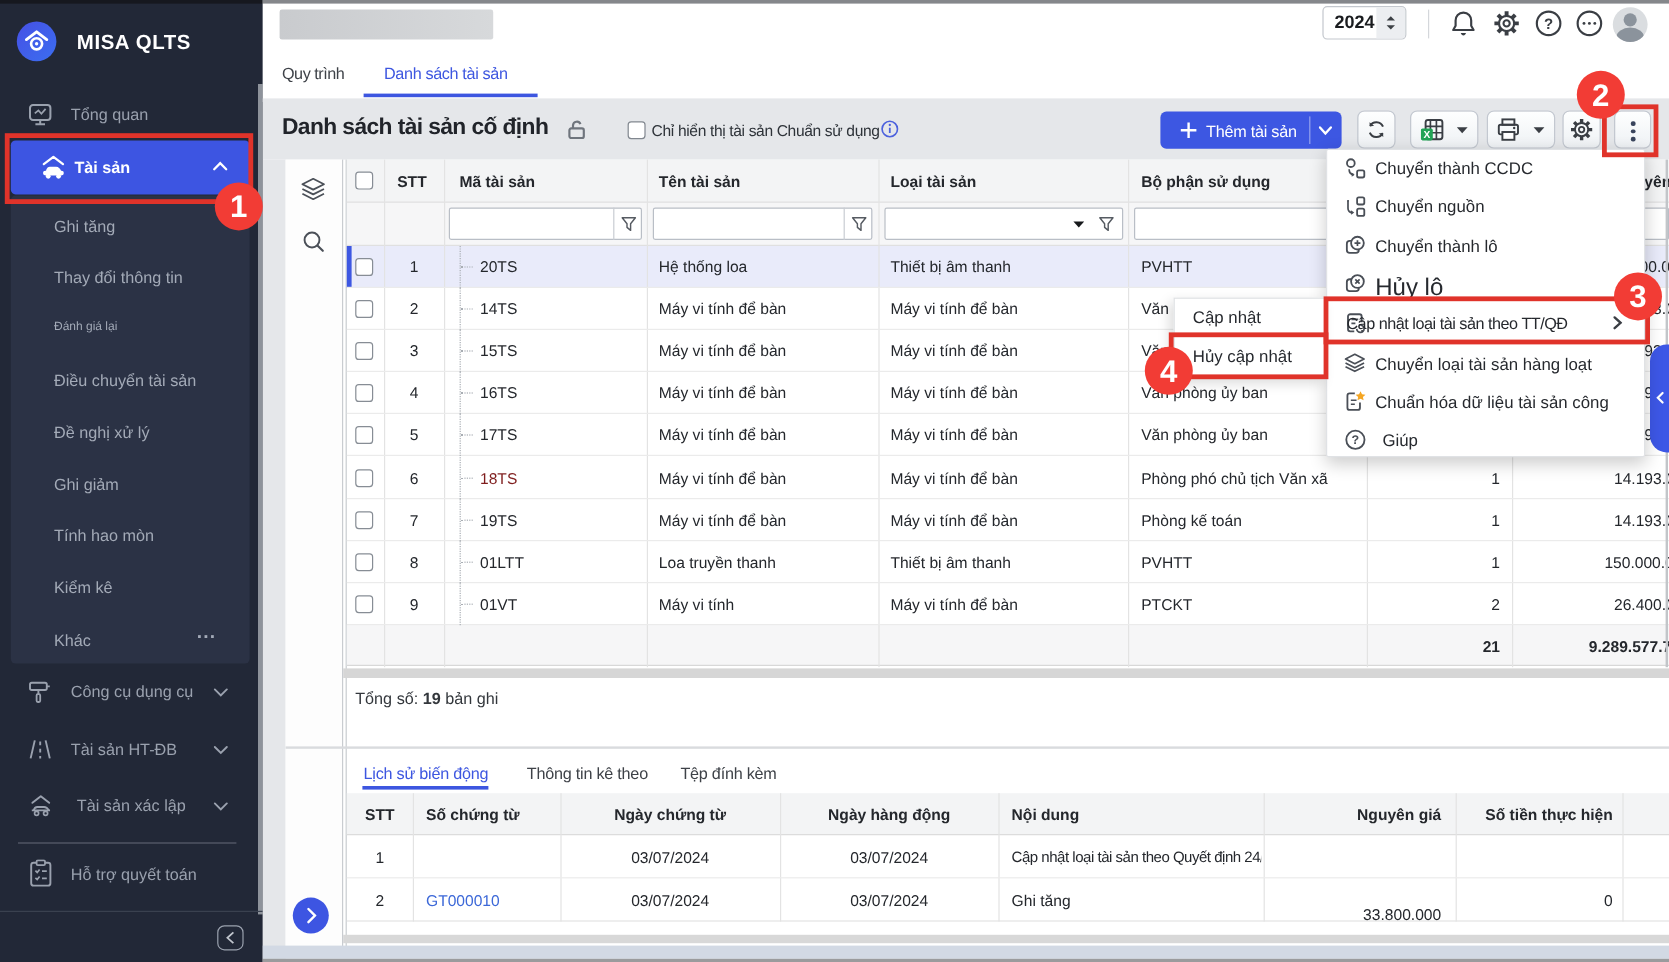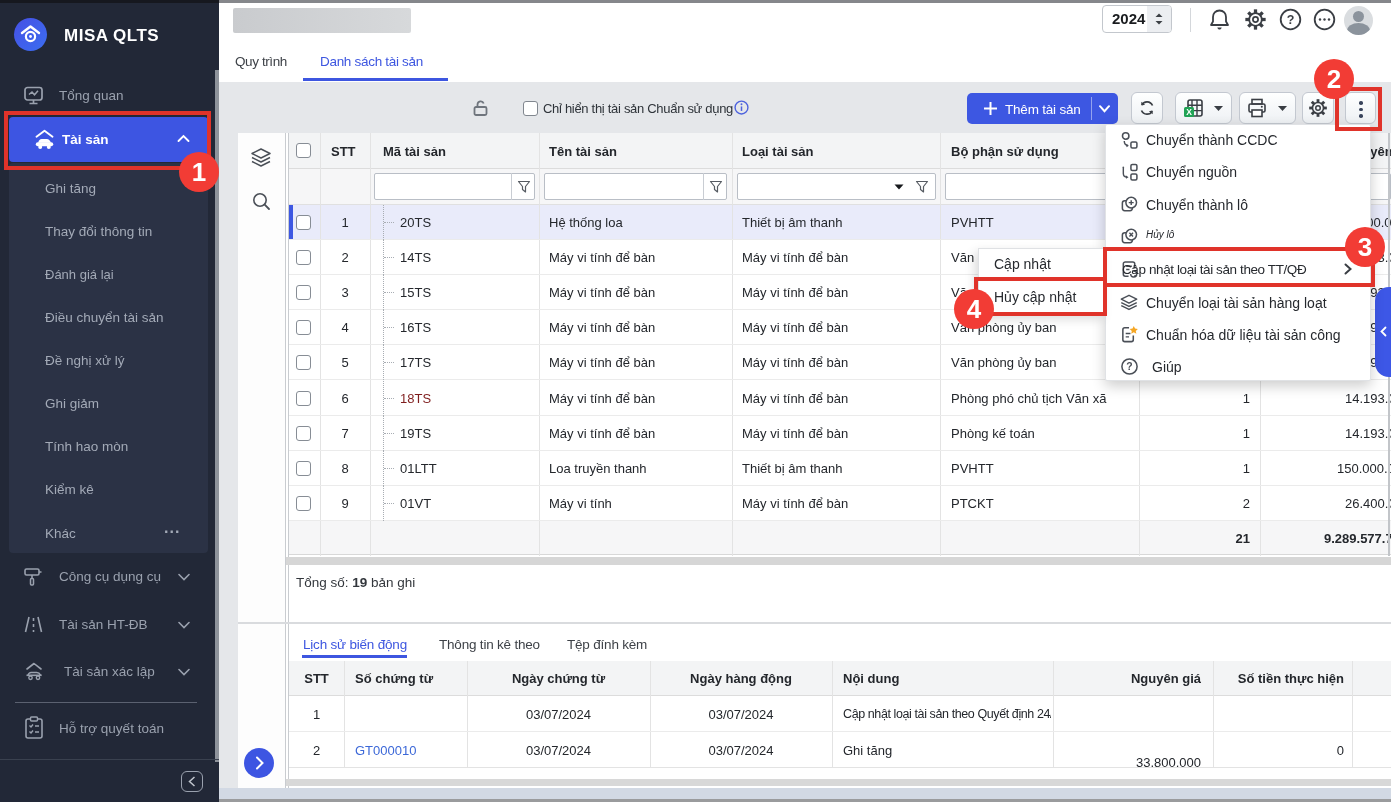--- a/index.html
+++ b/index.html
@@ -43,21 +43,21 @@
 <circle cx="8.2" cy="19.9" r="2" fill="#fff"></circle>
 <circle cx="16.8" cy="19.9" r="2" fill="#fff"></circle>
 </svg>
 <div class="abs txt" style="left:62px;top:132px;font-size:13.5px;font-weight:bold;color:#fff;">Tài sản</div>
 <svg class="abs" style="left:177px;top:134px;" width="13" height="9" viewBox="0 0 13 9">
 <path d="M1.5 7 L6.5 2 L11.5 7" fill="none" stroke="#fff" stroke-width="1.9" stroke-linecap="round"></path>
 </svg>
 
 <div class="abs txt" style="left:45px;top:181px;font-size:13.5px;color:#a3aab7;">Ghi tăng</div>
 <div class="abs txt" style="left:45px;top:224px;font-size:13.5px;color:#a3aab7;">Thay đổi thông tin</div>
-<div class="abs txt" style="left:45px;top:267px;font-size:13px;color:#a3aab7;">Đánh giá lại</div>
+<div class="abs txt" style="left:45px;top:267px;font-size:10px;color:#a3aab7;">Đánh giá lại</div>
 <div class="abs txt" style="left:45px;top:310px;font-size:13.5px;color:#a3aab7;">Điều chuyển tài sản</div>
 <div class="abs txt" style="left:45px;top:353px;font-size:13.5px;color:#a3aab7;">Đề nghị xử lý</div>
 <div class="abs txt" style="left:45px;top:396px;font-size:13.5px;color:#a3aab7;">Ghi giảm</div>
 <div class="abs txt" style="left:45px;top:439px;font-size:13.5px;color:#a3aab7;">Tính hao mòn</div>
 <div class="abs txt" style="left:45px;top:482px;font-size:13.5px;color:#a3aab7;">Kiểm kê</div>
 <div class="abs txt" style="left:45px;top:526px;font-size:13.5px;color:#a3aab7;">Khác</div>
 <div class="abs txt" style="left:164px;top:519px;font-size:16px;font-weight:bold;color:#a3aab7;letter-spacing:1px;">...</div>
 
 <svg class="abs" style="left:24px;top:367px;" width="20" height="20" viewBox="0 0 20 20"></svg>
 <svg class="abs" style="left:23px;top:566px;" width="21" height="21" viewBox="0 0 21 21">
@@ -149,20 +149,21 @@
 <div class="abs" style="left:1344px;top:6px;width:29px;height:29px;border-radius:50%;background:#dadde0;overflow:hidden;">
 <div class="abs" style="left:9px;top:5px;width:11px;height:11px;border-radius:50%;background:#8b939c;"></div>
 <div class="abs" style="left:3px;top:17px;width:23px;height:16px;border-radius:50% 50% 0 0;background:#8b939c;"></div>
 </div>
 
 <div class="abs txt" style="left:235px;top:54px;font-size:13.5px;letter-spacing:-.4px;color:#3e4248;">Quy trình</div>
 <div class="abs txt" style="left:320px;top:54px;font-size:13.5px;letter-spacing:-.3px;color:#3d56e0;">Danh sách tài sản</div>
 <div class="abs" style="left:303px;top:78px;width:145px;height:3px;background:#3d56e0;"></div>
 
 <div class="abs" style="left:219px;top:82px;width:1172px;height:51px;background:#e5e7ea;"></div>
+<div class="abs txt" style="left:235px;top:96px;font-size:19px;font-weight:bold;letter-spacing:-.5px;color:#21242a;">Danh sách tài sản cố định</div>
 <svg class="abs" style="left:472px;top:99px;" width="17" height="18" viewBox="0 0 17 18">
 <rect x="2.5" y="8" width="12" height="8" rx="1.5" fill="none" stroke="#6f757d" stroke-width="1.8"></rect>
 <path d="M5.5 8 L5.5 5.5 a3.2 3.2 0 0 1 6.2-1" fill="none" stroke="#6f757d" stroke-width="1.8"></path>
 </svg>
 <div class="abs" style="left:523px;top:101px;width:15px;height:15px;background:#fff;border:1.5px solid #81878f;border-radius:3px;box-sizing:border-box;"></div>
 <div class="abs txt" style="left:543px;top:101px;font-size:13px;letter-spacing:-.3px;color:#2e3339;">Chỉ hiển thị tài sản Chuẩn sử dụng</div>
 <svg class="abs" style="left:734px;top:100px;" width="15" height="15" viewBox="0 0 14 14">
 <circle cx="7" cy="7" r="6" fill="none" stroke="#4d62dd" stroke-width="1.3"></circle>
 <path d="M7 6 L7 10.2" stroke="#4d62dd" stroke-width="1.4"></path>
       <circle cx="7" cy="3.9" r=".9" fill="#4d62dd"></circle>
@@ -464,21 +465,21 @@
 <rect x="2.5" y="6" width="10.5" height="10.5" rx="2.5" fill="none" stroke="#4a4f57" stroke-width="1.6"></rect>
 <circle cx="11.8" cy="8" r="5.6" fill="#fff" stroke="#4a4f57" stroke-width="1.6"></circle>
 <path d="M11.8 5.4 L11.8 10.6 M9.2 8 L14.4 8" stroke="#4a4f57" stroke-width="1.5"></path>
 </svg>
 <div class="abs txt" style="left:1146px;top:197px;font-size:14px;color:#26292e;">Chuyển thành lô</div>
 <svg class="abs" style="left:1120px;top:227px;" width="19" height="19" viewBox="0 0 20 20">
 <rect x="2.5" y="6" width="10.5" height="10.5" rx="2.5" fill="none" stroke="#4a4f57" stroke-width="1.6"></rect>
 <circle cx="11.8" cy="8" r="5.6" fill="#fff" stroke="#4a4f57" stroke-width="1.6"></circle>
 <path d="M9.9 6.1 L13.7 9.9 M13.7 6.1 L9.9 9.9" stroke="#4a4f57" stroke-width="1.5"></path>
 </svg>
-<div class="abs txt" style="left:1146px;top:229px;font-size:10px;color:#26292e;font-style:italic;">Hủy lô</div>
+<div class="abs txt" style="left:1146px;top:229px;font-size:20px;color:#26292e;">Hủy lô</div>
 <svg class="abs" style="left:1120px;top:260px;" width="19" height="19" viewBox="0 0 20 20">
 <path d="M15.5 9 L15.5 4 a2 2 0 0 0 -2 -2 L5.5 2 a2 2 0 0 0 -2 2 L3.5 15 a2 2 0 0 0 2 2 L9 17" fill="none" stroke="#4a4f57" stroke-width="1.6"></path>
 <path d="M6.5 6.5 L12.5 6.5 M6.5 10 L10 10" stroke="#4a4f57" stroke-width="1.5"></path>
 <path d="M11.2 14.8 a3.2 3.2 0 1 0 3.2 -3.3" fill="none" stroke="#4a4f57" stroke-width="1.5"></path>
 <path d="M13 10.2 L14.8 11.5 L13.2 12.9 Z" fill="#4a4f57"></path>
 </svg>
 <div class="abs txt" style="left:1122px;top:262px;font-size:13.5px;letter-spacing:-.4px;color:#26292e;">Cập nhật loại tài sản theo TT/QĐ</div>
 <svg class="abs" style="left:1344px;top:263px;" width="8" height="12" viewBox="0 0 8 12">
       <path d="M1.5 1.5 L6.5 6 L1.5 10.5" fill="none" stroke="#3a3e44" stroke-width="2" stroke-linecap="round"></path>
     </svg>

